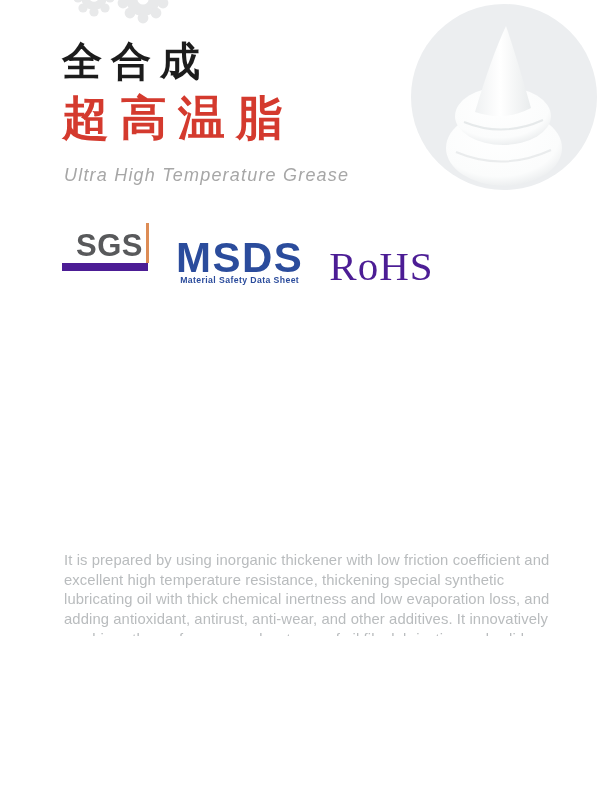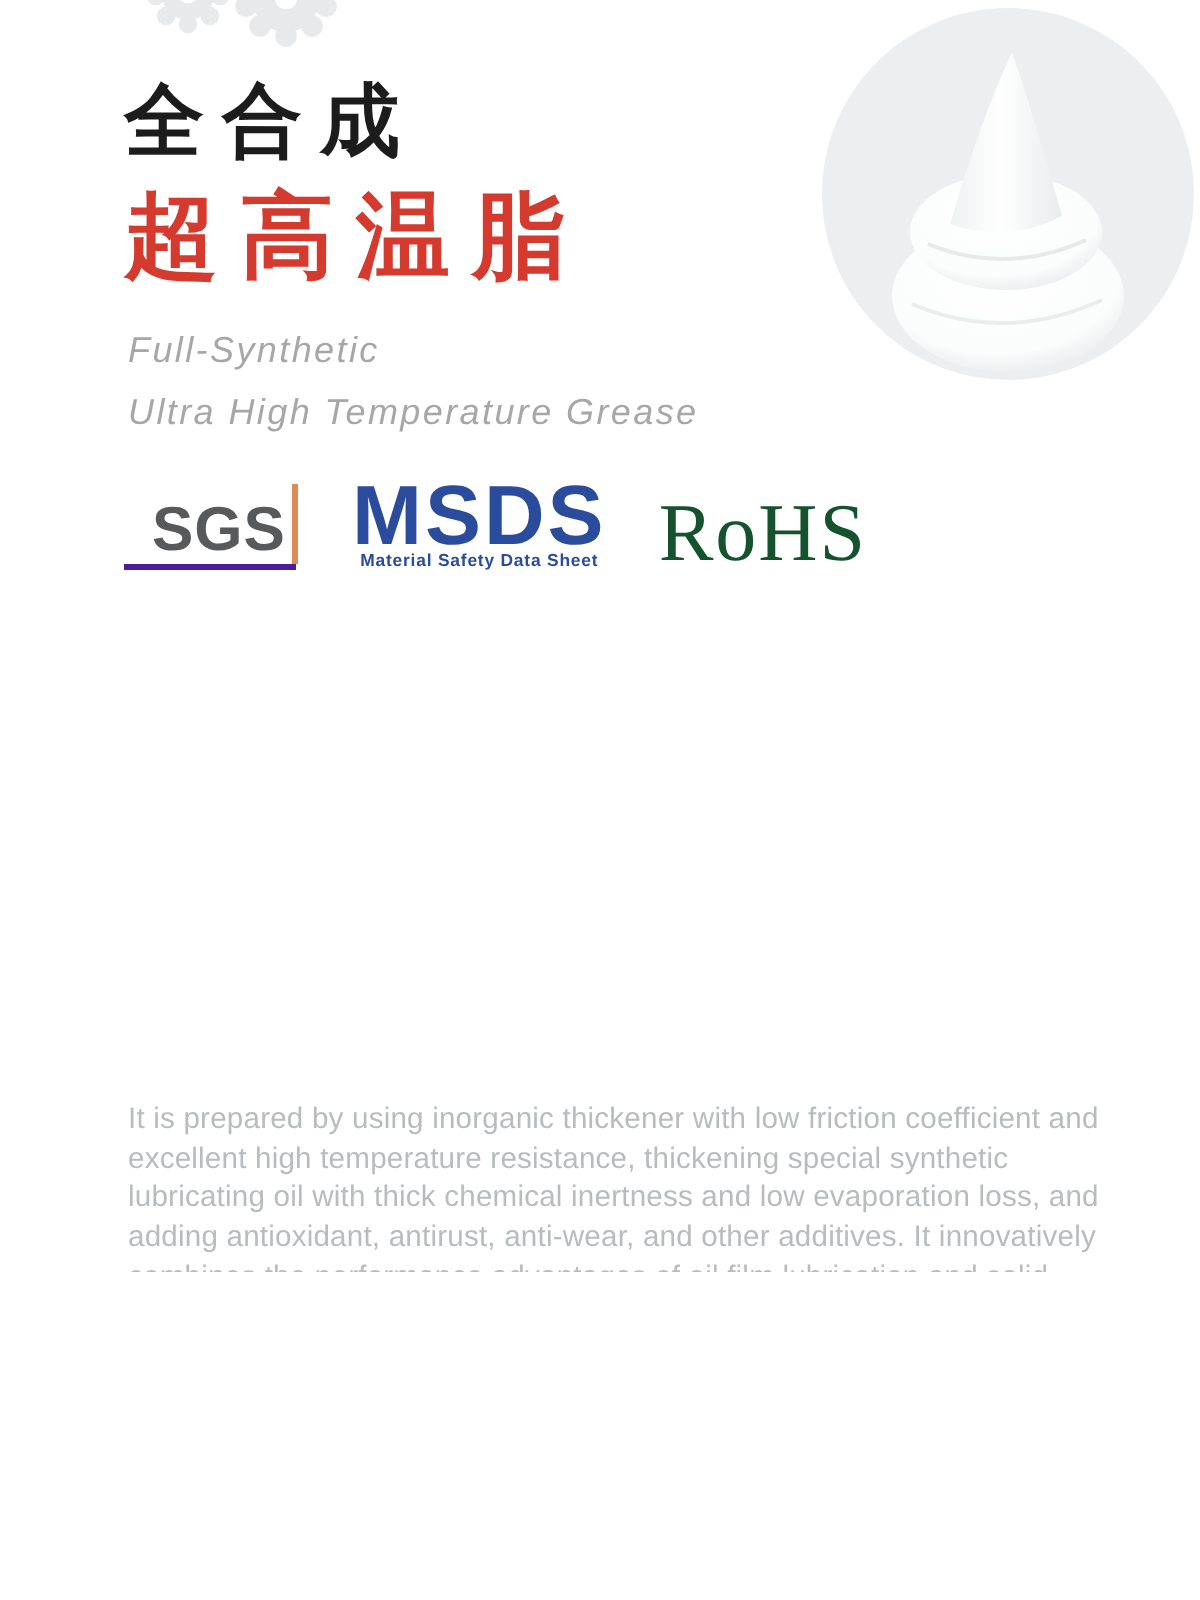--- a/index.html
+++ b/index.html
@@ -30,22 +30,22 @@
     font-size:18px;line-height:31px;letter-spacing:1.2px;
   }
   
   .cert-row{
     position:absolute;left:62px;top:236px;width:360px;height:52px;
     display:flex;align-items:flex-end;
   }
   .sgs-box{
     position:relative;
     padding:2px 5px 1px 14px;
-    border-bottom:3px solid #4c1d95;
-    margin-bottom:3px;
+    border-bottom:8px solid #4c1d95;
+    margin-bottom:17px;
   }
   .sgs-box::after{
     content:"";position:absolute;right:-1px;top:-5px;
     width:2.5px;height:40px;background:#dd8c55;
   }
   .sgs-text{
     color:#58595b;font-weight:800;font-size:31px;line-height:32px;
     letter-spacing:0.5px;
   }
   .msds-box{margin-left:28px;margin-bottom:3px;text-align:center;}
@@ -53,21 +53,21 @@
     color:#2b4c9c;font-weight:800;font-size:42px;line-height:32px;
     letter-spacing:1.5px;
   }
   .msds-tagline{
     color:#2b4c9c;font-size:8.7px;letter-spacing:0.4px;
     margin-top:1px;white-space:nowrap;font-weight:600;
   }
   .rohs-box{margin-left:26px;margin-bottom:1px;}
   .rohs-text{
     font-family:"Liberation Serif", serif;
-    color:#14532d;font-size:41px;line-height:42px;letter-spacing:1px;
+    color:#4c1d95;font-size:41px;line-height:42px;letter-spacing:1px;
   }
   
   .desc-zh{
     position:absolute;left:62px;top:292px;width:502px;
     color:#3d3d3d;font-size:20px;line-height:28.7px;
     letter-spacing:1.2px;text-align:justify;
   }
   .desc-en{
     position:absolute;left:64px;top:536px;width:490px;
     color:#b9bcbe;font-size:14.8px;line-height:19.7px;
@@ -122,21 +122,20 @@
       <path d="M 52 152 Q 99 172 147 150" stroke="#dde1e3" stroke-width="2" fill="none" opacity="0.6"></path>
     </g>
   </svg>
 
   <div class="title-block">
     <h1 class="title-zh">全合成</h1>
     <h1 class="title-red">超高温脂</h1>
   </div>
 
   <div class="subtitle-block">
-    <div>Full-Synthetic</div>
     <div>Ultra High Temperature Grease</div>
   </div>
 
   <div class="cert-row">
     <div class="sgs-box">
       <span class="sgs-text">SGS</span>
     </div>
     <div class="msds-box">
       <div class="msds-text">MSDS</div>
       <div class="msds-tagline">Material Safety Data Sheet</div>

